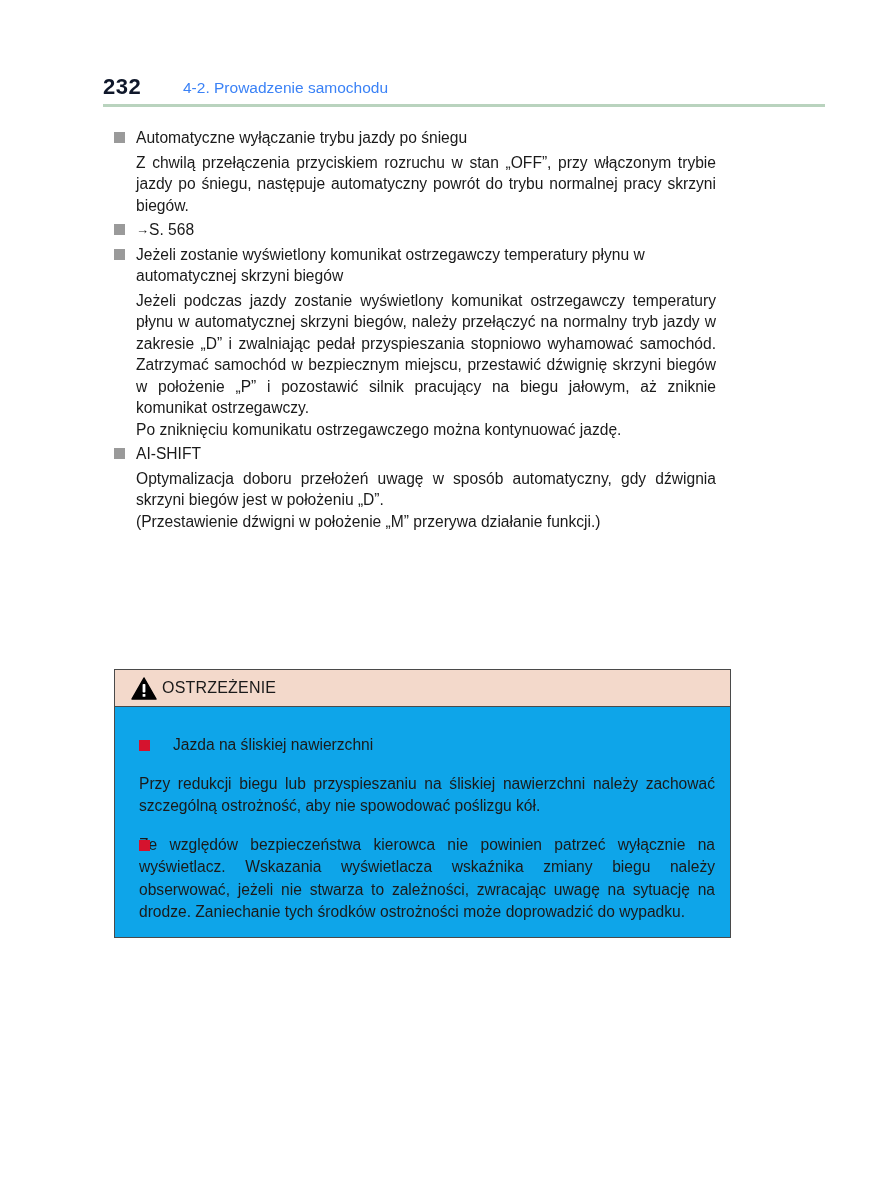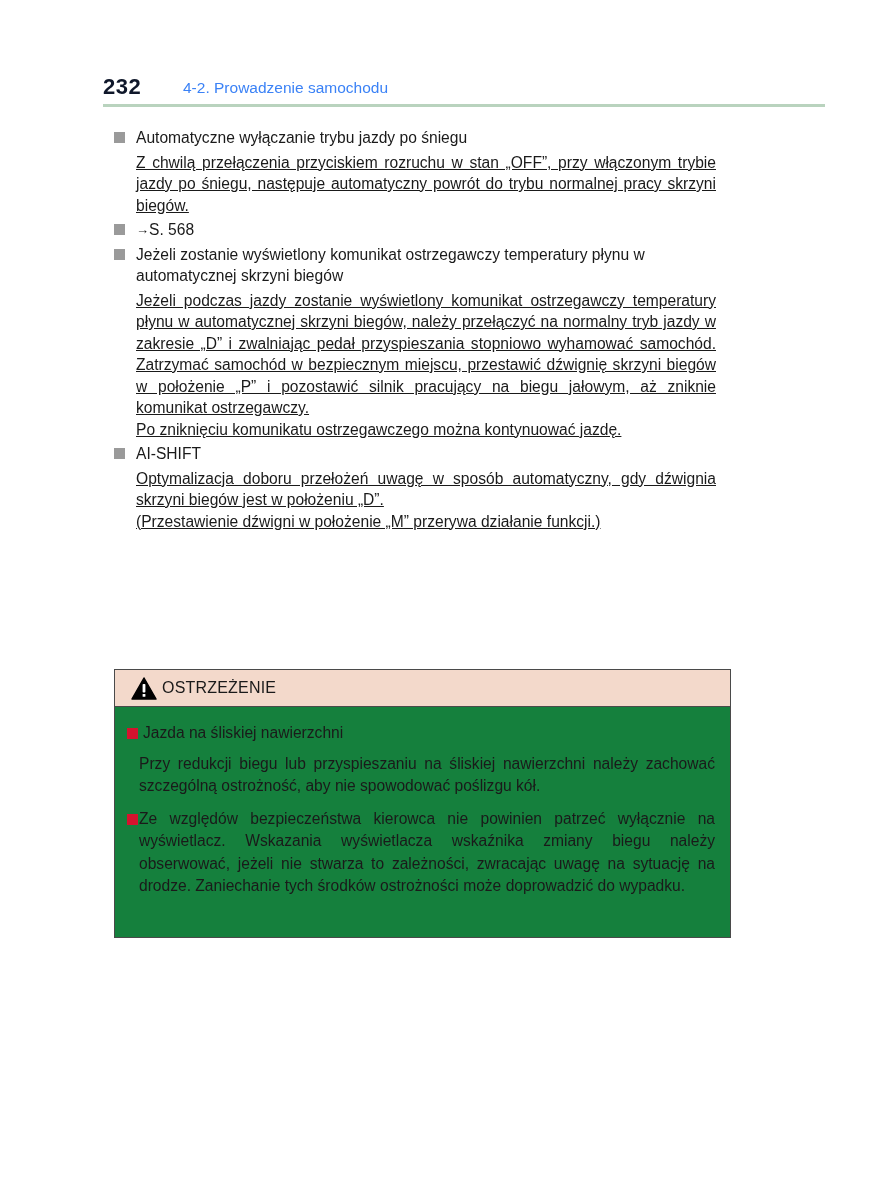--- a/index.html
+++ b/index.html
@@ -67,21 +67,20 @@
       top: 5px;
       width: 11px;
       height: 11px;
       background: #9a9a9a;
     }
     .item-body {
       padding-left: 22px;
       margin: 3px 16px 0 0;
       text-align: justify;
       text-align-last: left;
-      text-decoration: underline;
     }
     .item-body p {
       margin: 0;
     }
     .item-body p + p.spaced {
       margin-top: 4px;
     }
     .item {
       margin-bottom: 3px;
     }
@@ -94,21 +93,21 @@
       vertical-align: 1px;
     }
 
     .warning-box {
       position: absolute;
       left: 114px;
       top: 669px;
       width: 615px;
       height: 267px;
       border: 1.5px solid #4a4a4a;
-      background: #15803d;
+      background: #0ea5e9;
     }
     .warning-header {
       height: 36px;
       background: #f3d9cb;
       border-bottom: 1.5px solid #4a4a4a;
       position: relative;
     }
     .warning-icon {
       position: absolute;
       left: 16px;
@@ -127,22 +126,22 @@
     .warning-content {
       position: absolute;
       left: 8px;
       top: 48px;
       width: 592px;
       font-size: 15.6px;
       line-height: 22.5px;
     }
     .warn-heading {
       position: relative;
-      padding-left: 16px;
-      margin: 4px;
+      padding-left: 34px;
+      margin: 16px;
     }
     .red-square {
       position: absolute;
       left: 0;
       top: 6px;
       width: 11px;
       height: 11px;
       background: #d5132e;
     }
     .warn-body {

